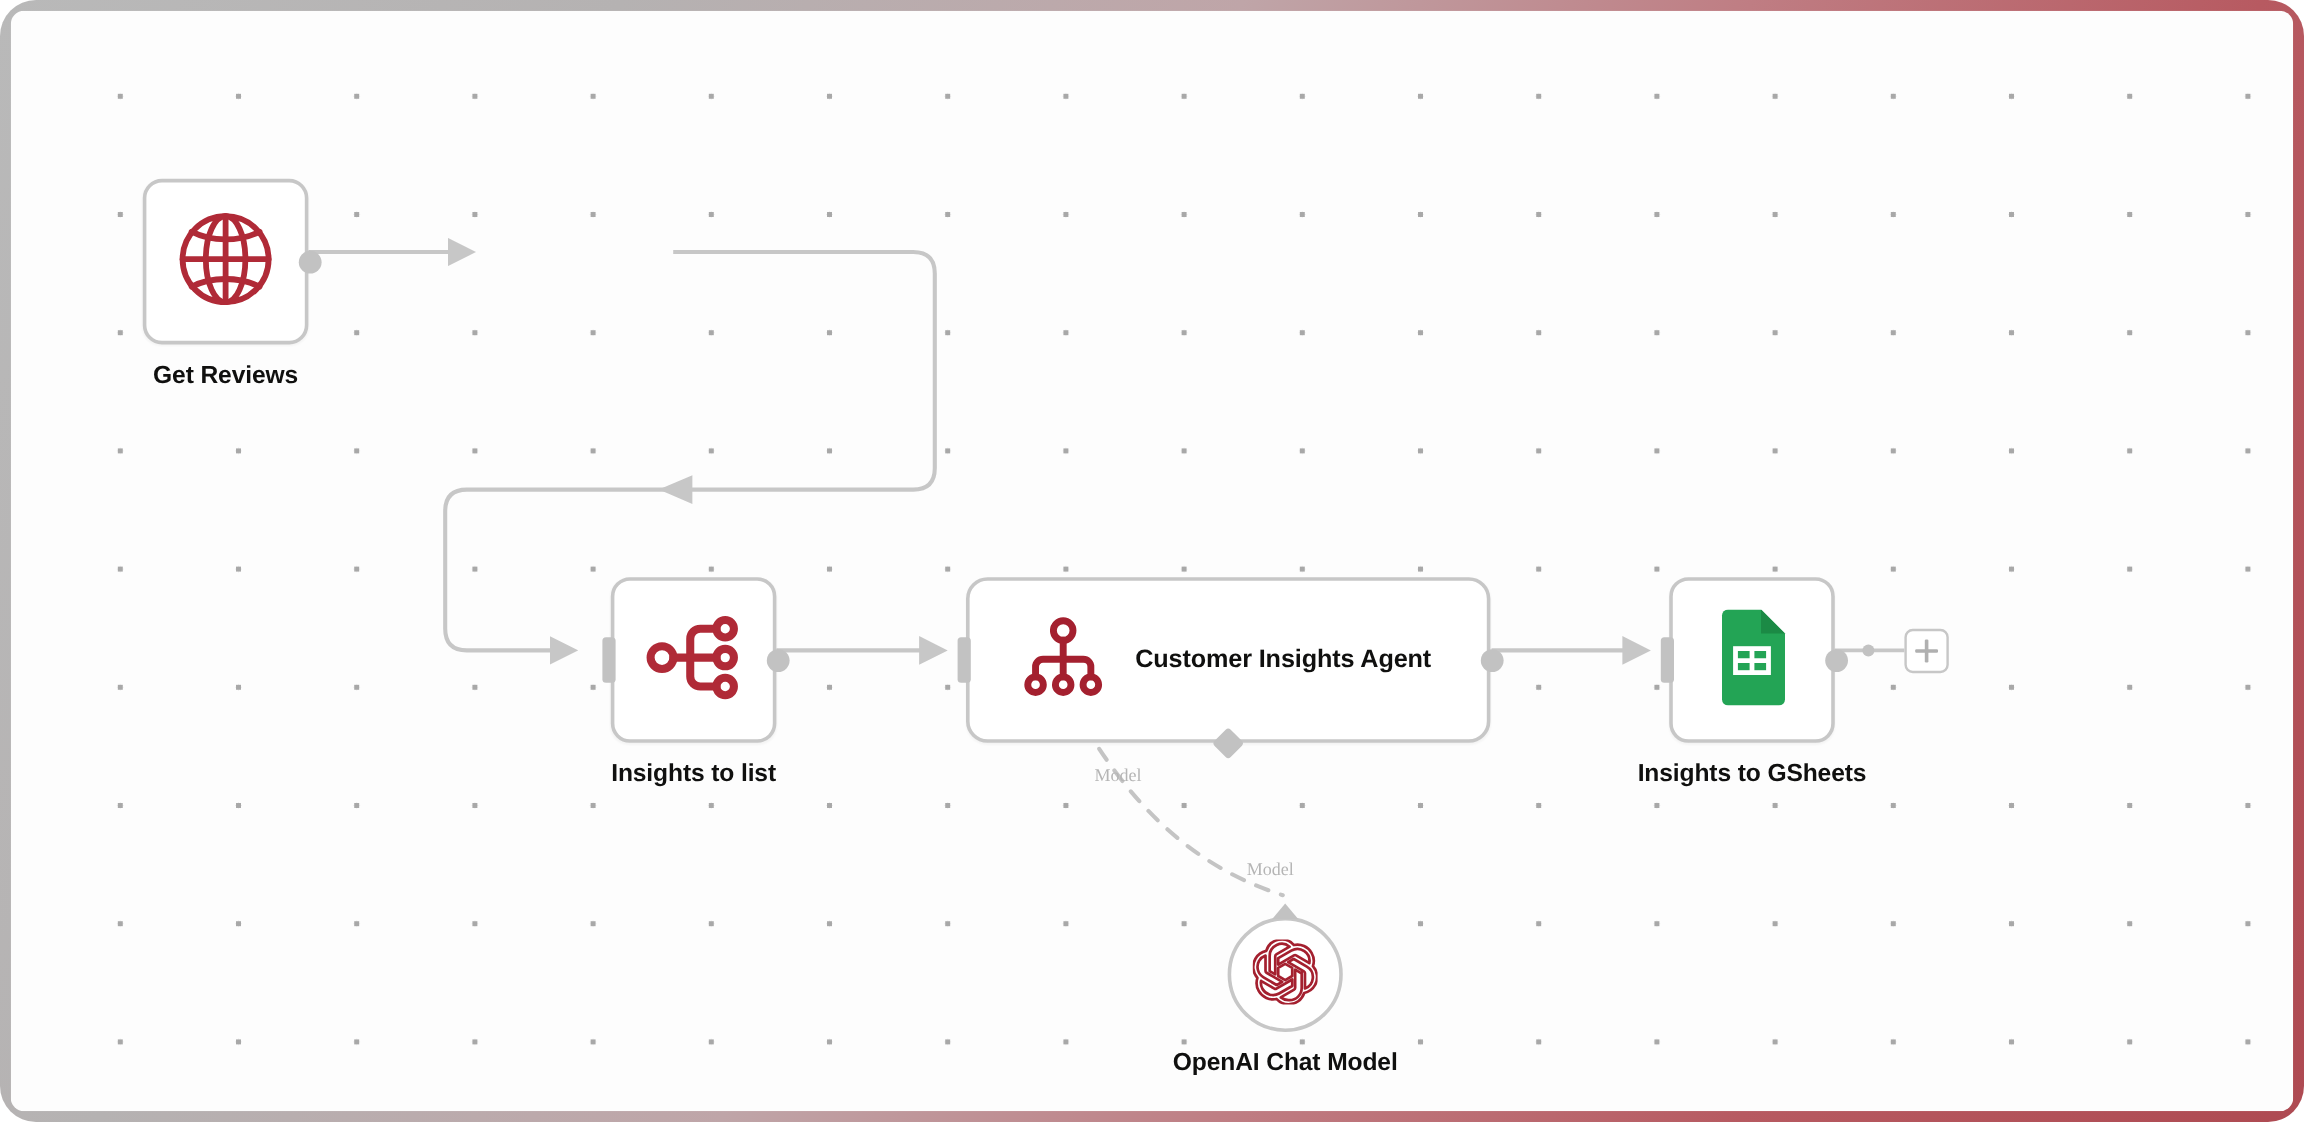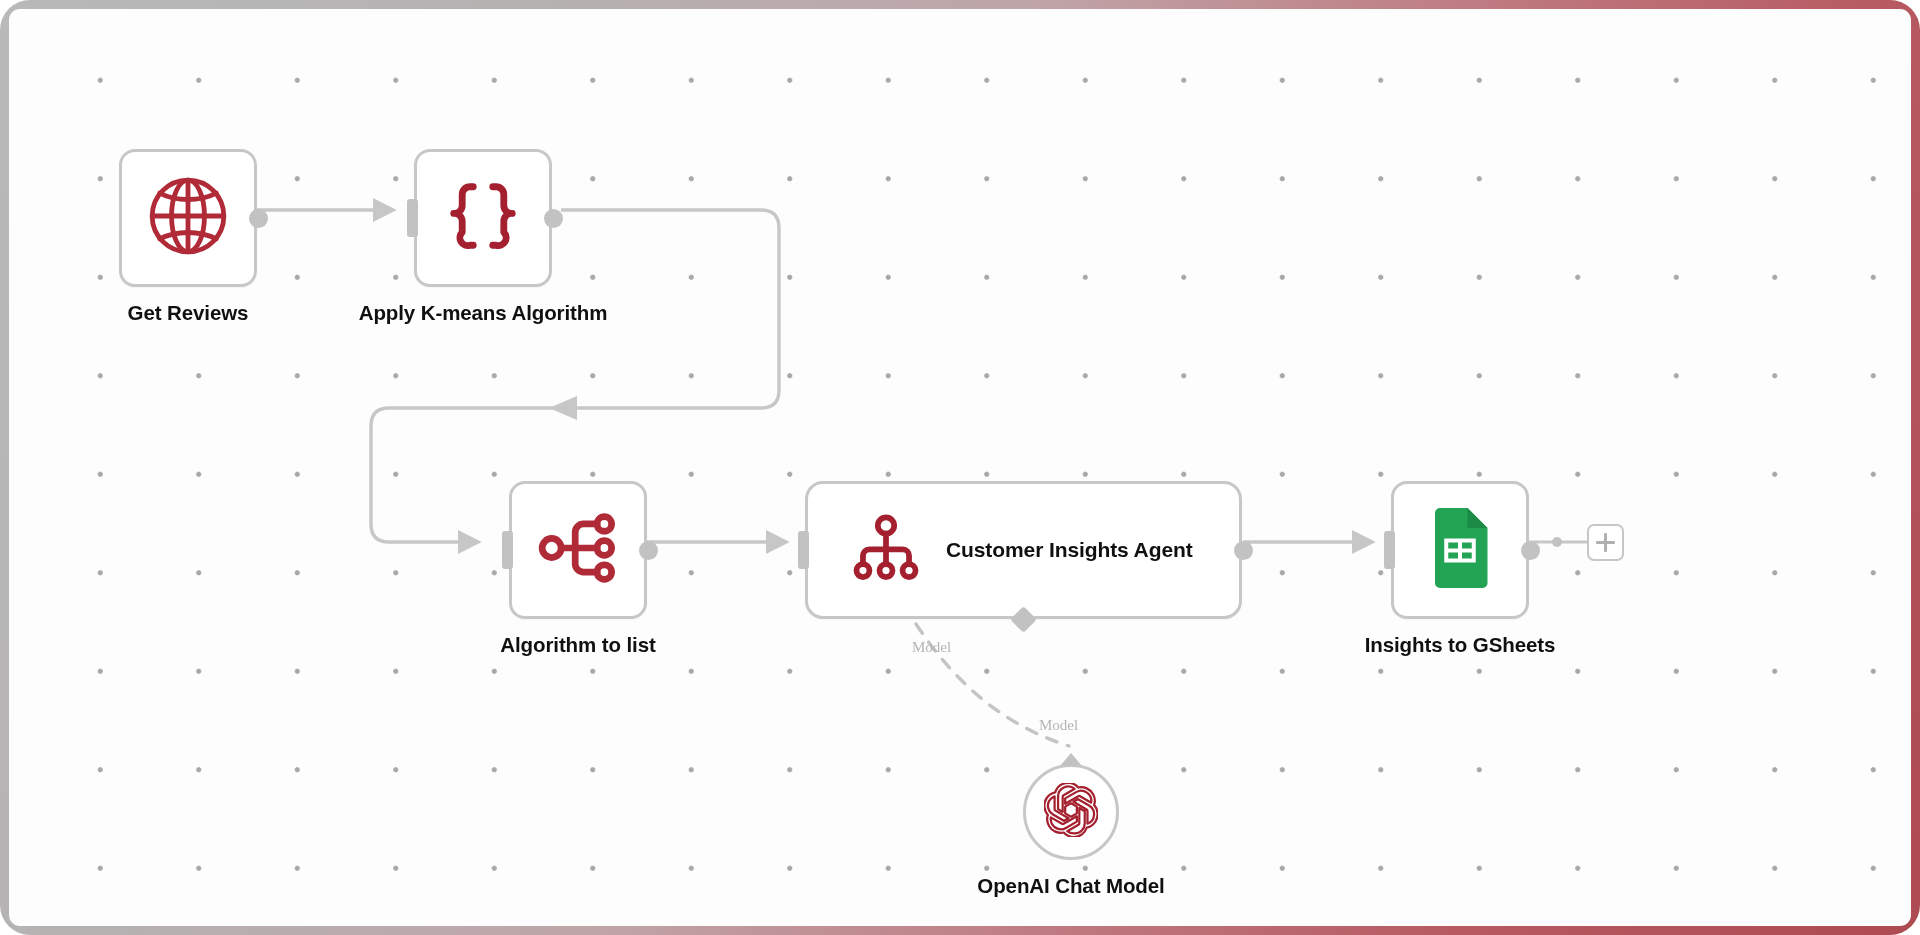--- a/index.html
+++ b/index.html
@@ -229,54 +229,39 @@
             <ellipse cx="12" cy="12" rx="4.6" ry="10"></ellipse>
             <path d="M 4.1 5.6 A 12.5 8 0 0 0 19.9 5.6"></path>
             <path d="M 4.1 18.4 A 12.5 8 0 0 1 19.9 18.4"></path>
           </svg>
         </span>
         <div class="handle-out"></div>
       </div>
       <div class="node-label">Get Reviews</div>
     </div>
 
-    <div class="node" style="left:405px; top:140px;">
-      <div class="node-box node-square">
-        <span>
-          <svg width="78" height="78" viewBox="0 0 24 24" fill="none" stroke="#a4202f" stroke-width="2.1" stroke-linecap="round" stroke-linejoin="round">
-            <path d="M9 3 H8 a2.4 2.4 0 0 0 -2.4 2.4 v3.4 a2.4 2.4 0 0 1 -2.4 2.4 h-0.2
-                     h0.2 a2.4 2.4 0 0 1 2.4 2.4 v3.4 A2.4 2.4 0 0 0 8 21 h1"></path>
-            <path d="M15 3 h1 a2.4 2.4 0 0 1 2.4 2.4 v3.4 a2.4 2.4 0 0 0 2.4 2.4 h0.2
-                     h-0.2 a2.4 2.4 0 0 0 -2.4 2.4 v3.4 A2.4 2.4 0 0 1 16 21 h-1"></path>
-          </svg>
-        </span>
-        <div class="handle-in"></div>
-        <div class="handle-out"></div>
-      </div>
-      <div class="node-label">Apply K-means Algorithm</div>
-    </div>
 
     <div class="node" style="left:500px; top:472px;">
       <div class="node-box node-square">
         <span>
           <svg width="84" height="84" viewBox="0 0 30 30" fill="none" stroke="#b02a37" stroke-width="2.4" stroke-linecap="round" stroke-linejoin="round">
             <circle cx="5.6" cy="15" r="3.4"></circle>
             <circle cx="24.4" cy="6.4" r="2.6"></circle>
             <circle cx="24.4" cy="15" r="2.6"></circle>
             <circle cx="24.4" cy="23.6" r="2.6"></circle>
             <path d="M9 15 H14"></path>
             <path d="M14 15 V9.4 a3 3 0 0 1 3 -3 H21.8"></path>
             <path d="M14 15 V20.6 a3 3 0 0 0 3 3 H21.8"></path>
             <path d="M14 15 H21.8"></path>
           </svg>
         </span>
         <div class="handle-in"></div>
         <div class="handle-out"></div>
       </div>
-      <div class="node-label">Algorithm to list</div>
+      <div class="node-label">Insights to list</div>
     </div>
 
     <div class="node" style="left:796px; top:472px;">
       <div class="node-box node-wide">
         <span>
           <svg width="72" height="72" viewBox="0 0 30 30" fill="none" stroke="#a4202f" stroke-width="2.4" stroke-linecap="round" stroke-linejoin="round">
             <circle cx="15" cy="5.6" r="3.4"></circle>
             <circle cx="5.4" cy="24.4" r="2.7"></circle>
             <circle cx="15" cy="24.4" r="2.7"></circle>
             <circle cx="24.6" cy="24.4" r="2.7"></circle>

